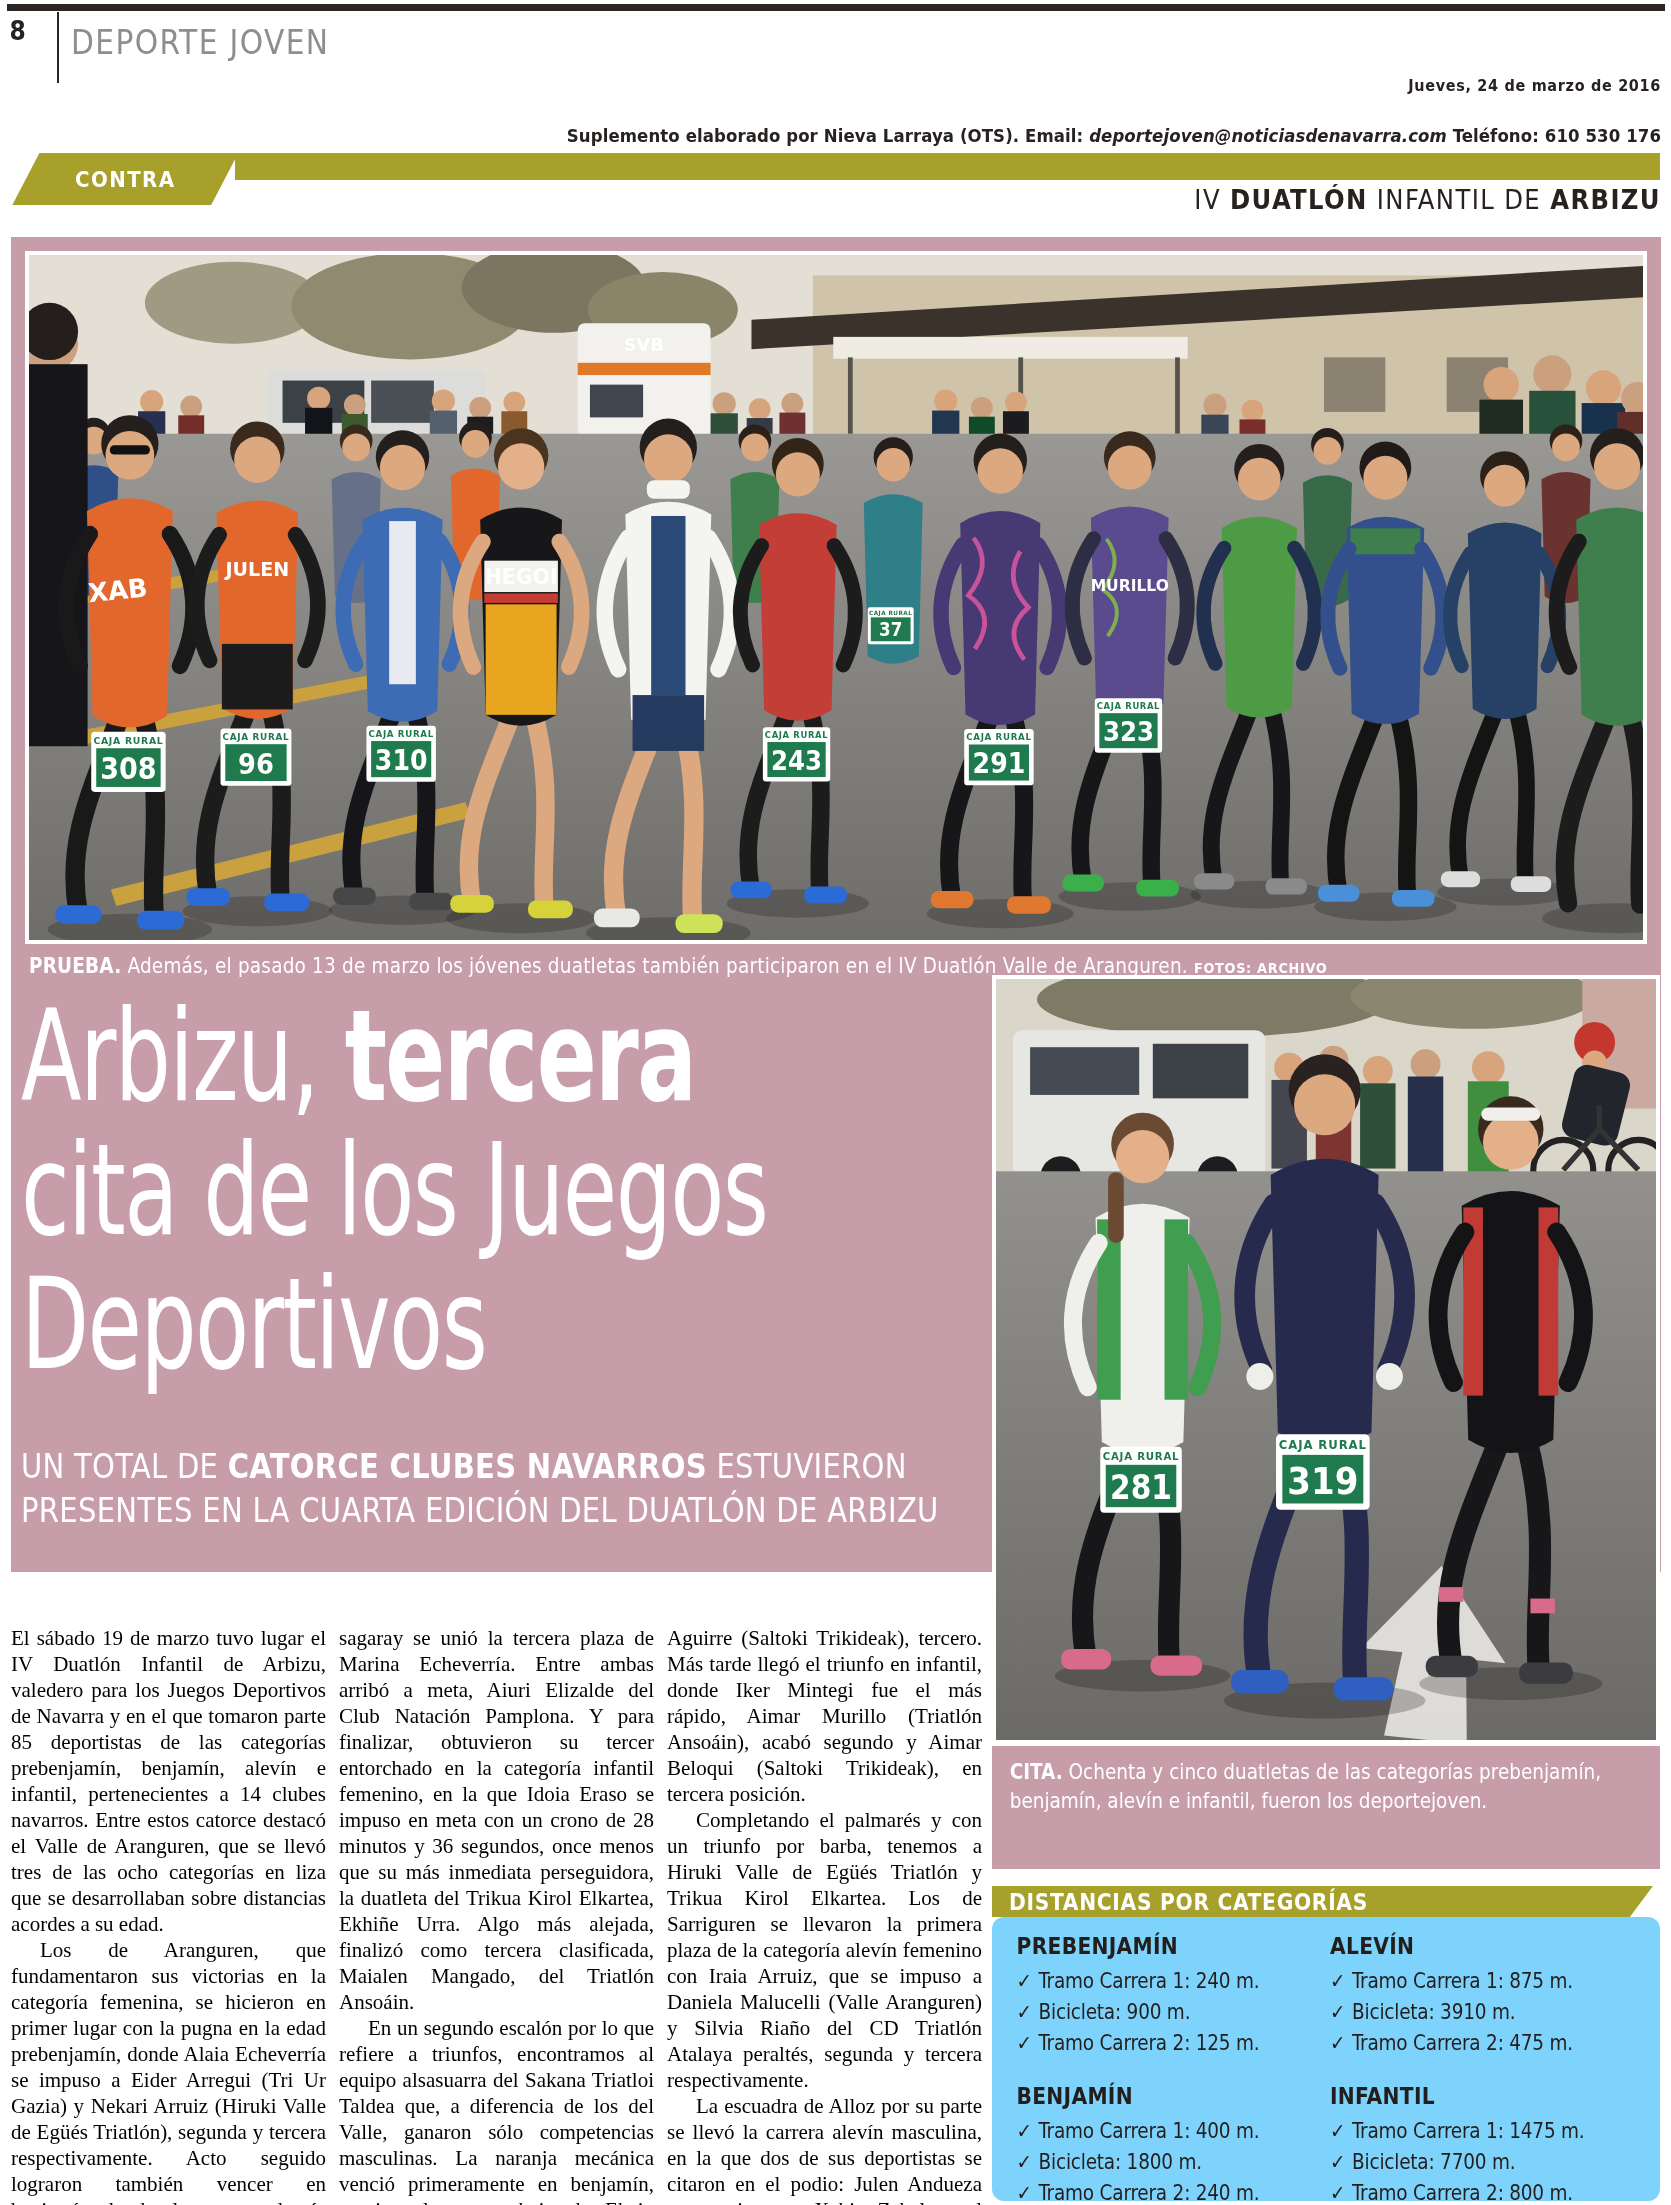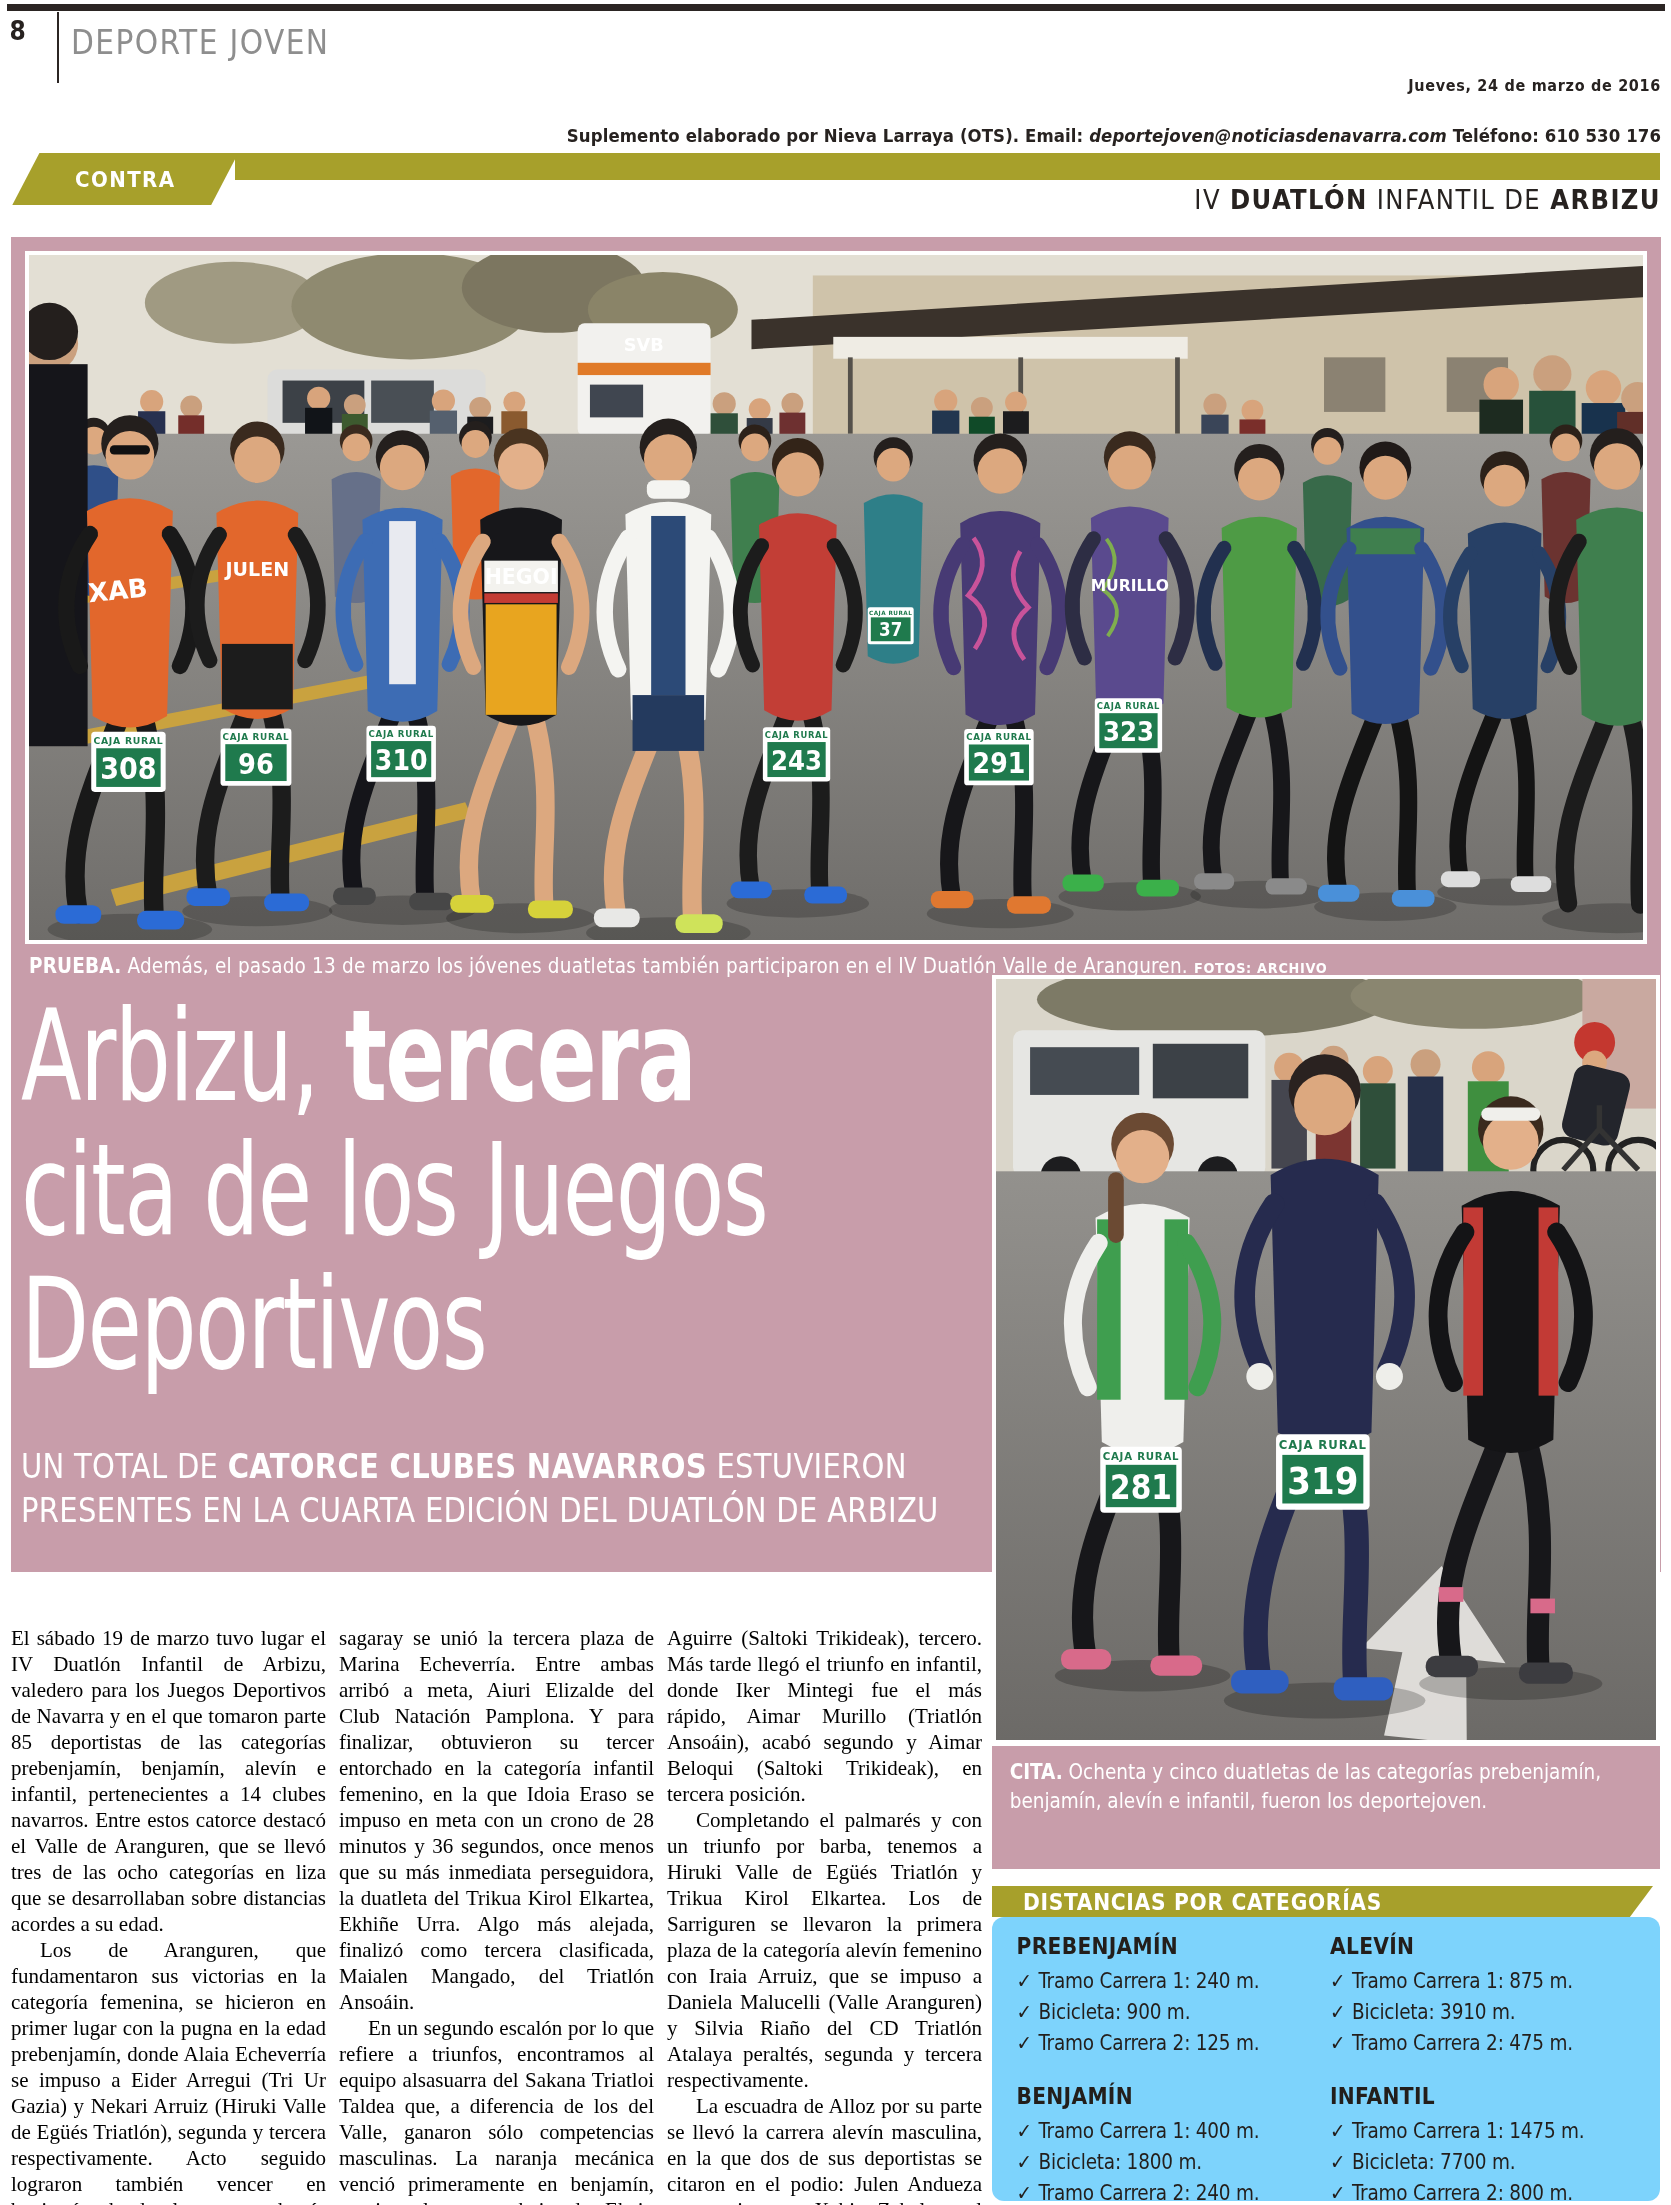--- a/index.html
+++ b/index.html
@@ -51,21 +51,21 @@
   
   .col{top:1625px;width:315px;height:580px;overflow:hidden;font-size:21px;line-height:26px;
        text-align:justify;color:#000000;}
   .col p{margin:0;}
   .col p.ind{text-indent:29px;}
   .col1{left:11px;} .col2{left:339px;} .col3{left:667px;}
 
   
   .dist-title{left:992px;top:1886px;width:661px;height:31px;background:#a7a02b;
               clip-path:polygon(0 0,100% 0,96.5% 100%,0 100%);
-              display:flex;align-items:center;padding-left:31px;box-sizing:border-box;}
+              display:flex;align-items:center;padding-left:17px;box-sizing:border-box;}
   .dist-title span{color:#fff;font-weight:bold;font-size:22.5px;letter-spacing:0.7px;}
   .dist-box{left:992px;top:1917px;width:668px;height:284px;background:#7dd3fc;border-radius:12px;}
   .cat{position:absolute;width:300px;}
   .cat-name{font-size:22.5px;font-weight:bold;letter-spacing:0.3px;color:#231e1b;margin-bottom:6.8px;}
   .d-item{font-size:20.5px;line-height:31px;color:#231e1b;letter-spacing:-0.2px;white-space:nowrap;}
   .d-item .check{margin-right:6.8px;}
 
   
   .bibnum{font-family:"DejaVu Sans","Liberation Sans",sans-serif;font-stretch:condensed;
           font-weight:bold;font-size:42px;fill:#fff;text-anchor:middle;}

